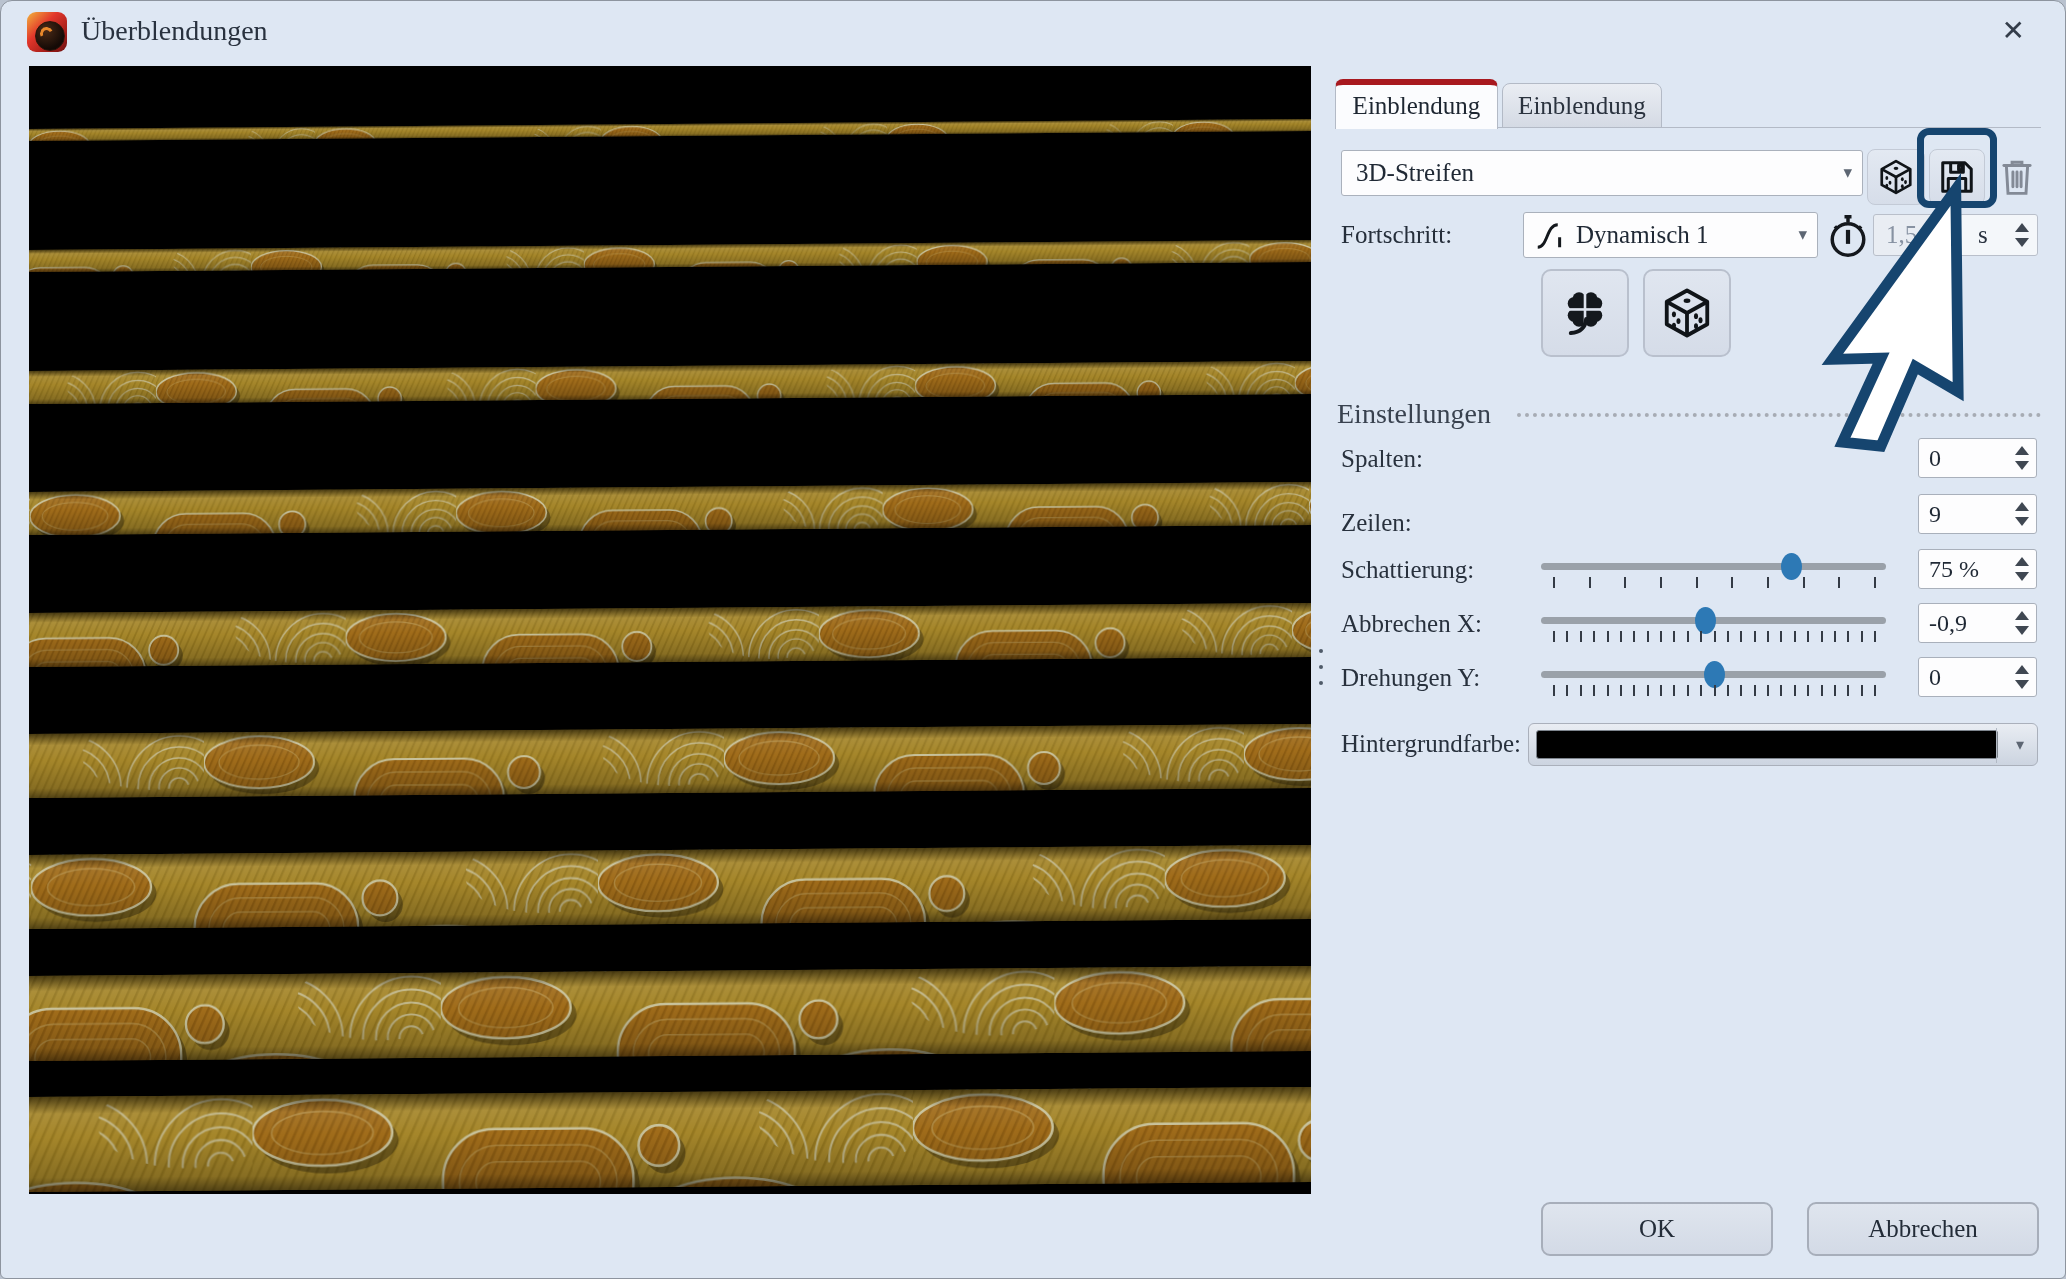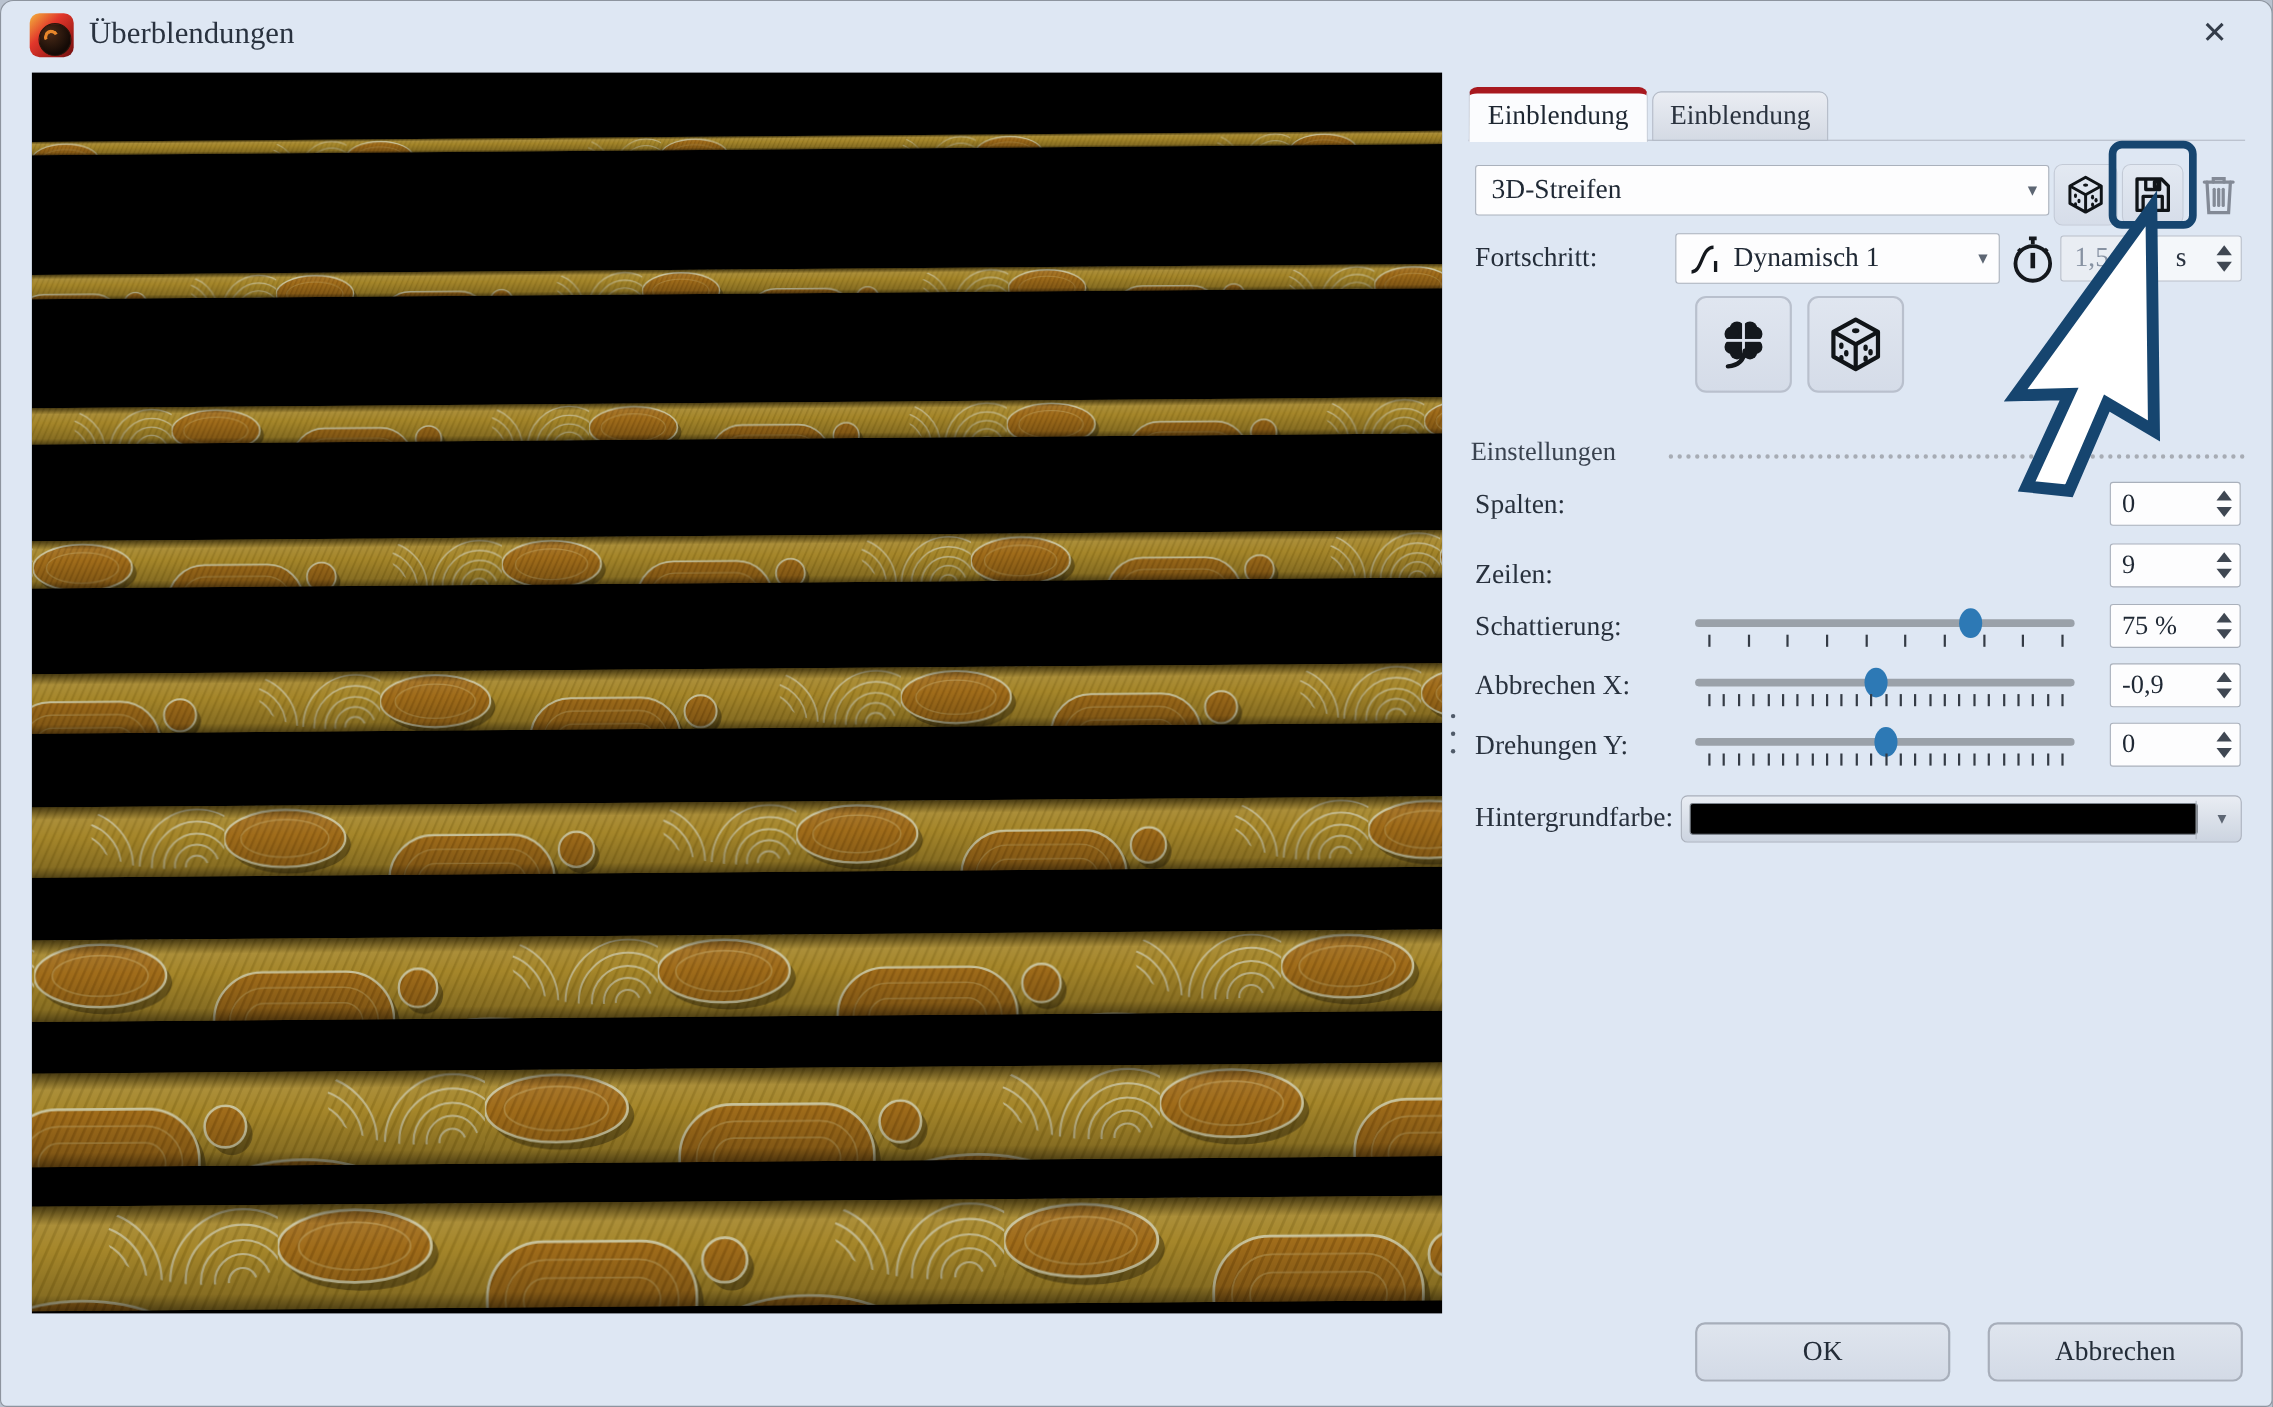--- a/index.html
+++ b/index.html
@@ -47,21 +47,21 @@
   #duration-field{position:absolute;left:1872px;top:213px;width:80px;height:42px;background:#e9edf3;
     border:1px solid #b9bfca;border-radius:3px;font-size:25px;color:#8792a2;line-height:40px;padding-left:12px;}
   #duration-unit-box{position:absolute;left:1958px;top:213px;width:79px;height:42px;background:#f4f7fa;
     border:1px solid #b9bfca;border-radius:3px;}
   #duration-unit-box .unit{position:absolute;left:18px;top:0;line-height:40px;font-size:25px;color:#2a3340;}
   .bigbtn{position:absolute;top:268px;width:88px;height:88px;border:2px solid #b9c0cd;border-radius:10px;
     background:linear-gradient(180deg,#e0e6f0,#d5dce8);display:flex;align-items:center;justify-content:center;}
   #lucky-button{left:1540px;}
   #random-button{left:1642px;}
   
-  .group-header{position:absolute;left:1336px;top:397px;font-size:24px;color:#39424f;}
+  .group-header{position:absolute;left:1336px;top:397px;font-size:28px;color:#39424f;}
   .group-dots{position:absolute;left:1516px;top:412px;width:524px;height:0;border-top:4px dotted #a7acb4;}
   .rowlbl{position:absolute;left:1340px;font-size:25px;color:#28313d;text-align:right;}
   .spin{position:absolute;left:1917px;width:119px;height:40px;background:#fdfdfe;border:1px solid #a9b0bb;border-radius:3px;}
   .spin .val{position:absolute;left:10px;top:0;line-height:38px;font-size:24px;color:#1f2834;}
   .spin .arrows{position:absolute;right:7px;top:0;height:100%;display:flex;flex-direction:column;justify-content:center;gap:6px;}
   .tri-up{width:0;height:0;border-left:7px solid transparent;border-right:7px solid transparent;border-bottom:9px solid #3f4752;}
   .tri-dn{width:0;height:0;border-left:7px solid transparent;border-right:7px solid transparent;border-top:9px solid #3f4752;}
   .slider{position:absolute;left:1540px;width:345px;height:40px;}
   .slider .track{position:absolute;left:0;top:14px;width:100%;height:7px;background:#9aa1a9;border-radius:4px;}
   .slider .thumb{position:absolute;top:4px;width:21px;height:27px;border-radius:50%;background:#2d79b5;}

